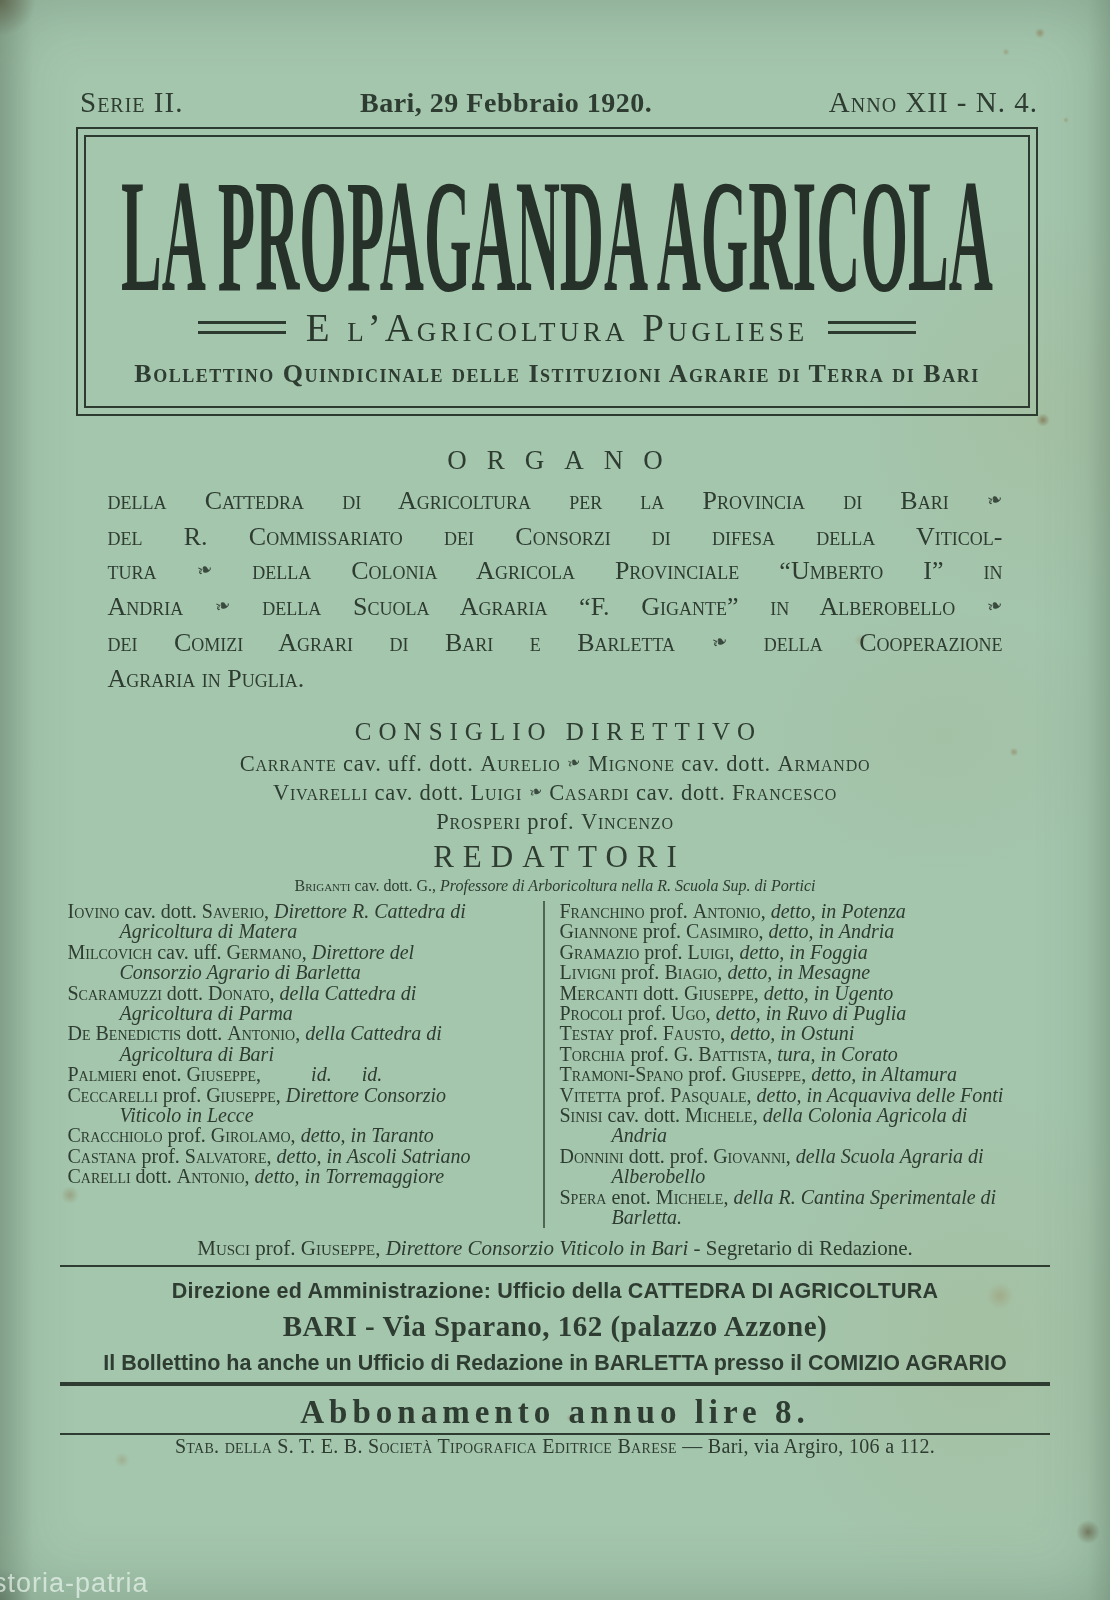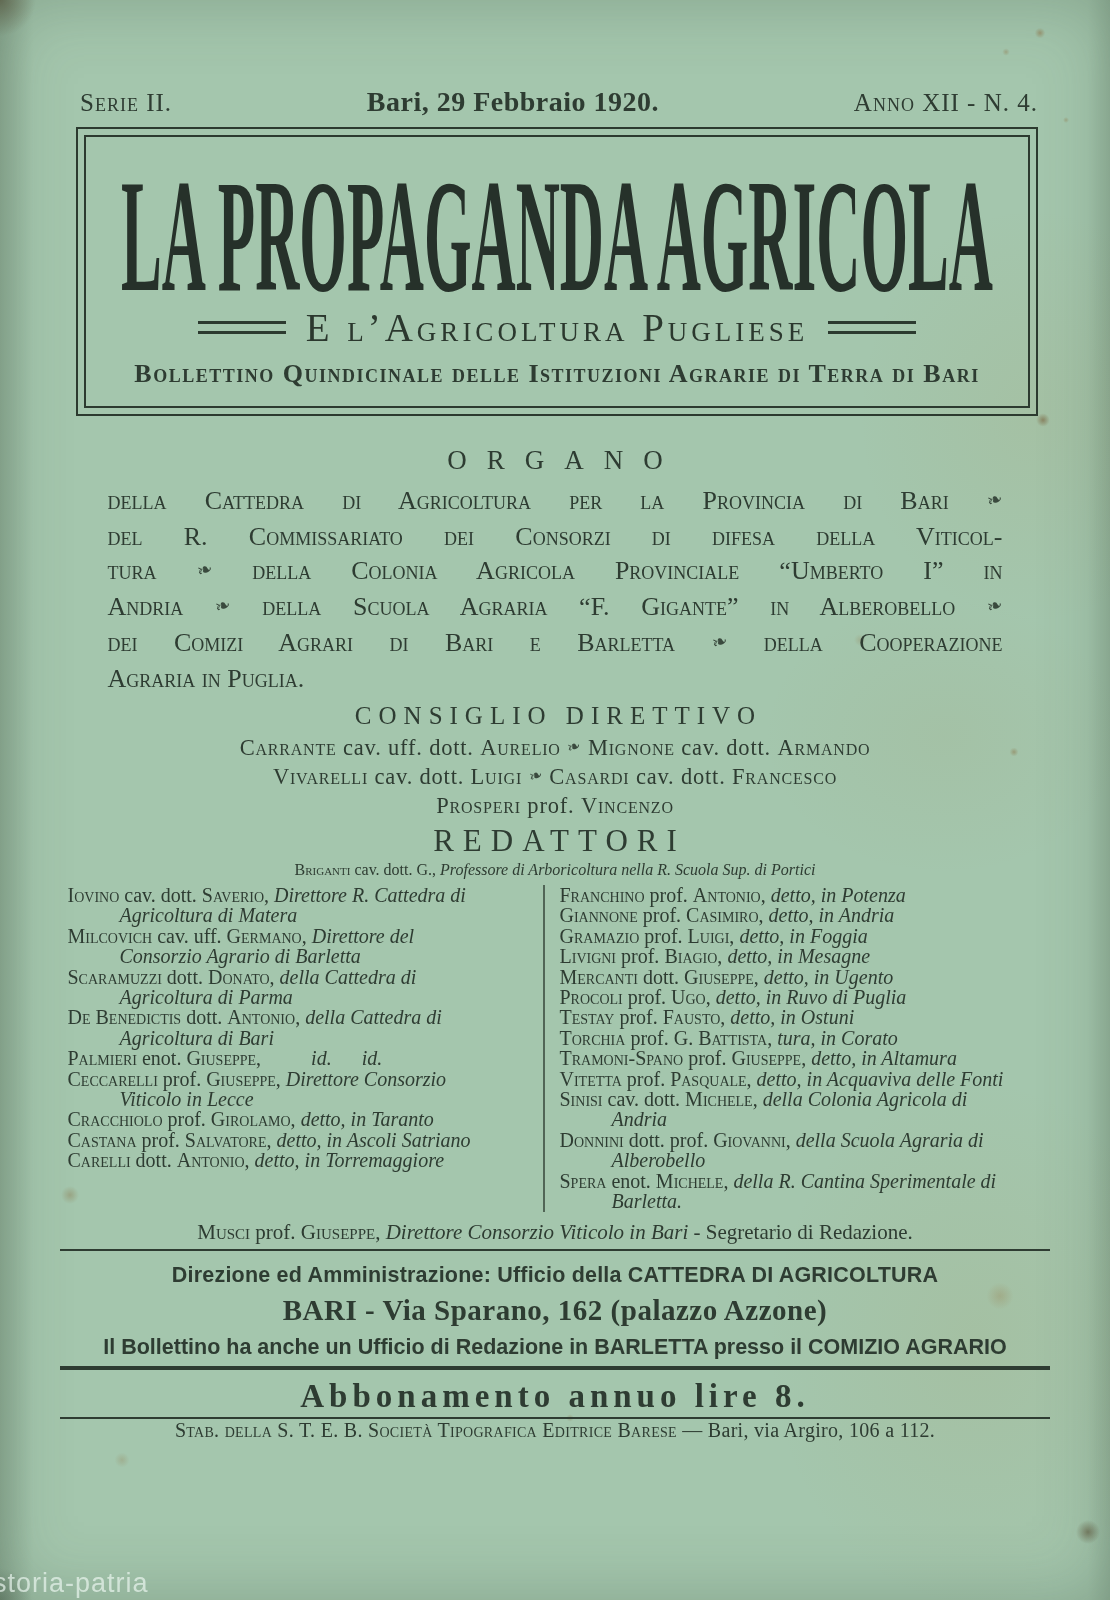--- a/index.html
+++ b/index.html
@@ -23,40 +23,40 @@
       radial-gradient(circle 5px at 570px 1418px, rgba(130,90,40,.3), transparent 75%),
       radial-gradient(ellipse 300px 380px at 88% 84%, rgba(168,138,70,.10), transparent 70%),
       radial-gradient(ellipse 250px 300px at 93% 26%, rgba(168,138,70,.09), transparent 70%),
       radial-gradient(ellipse 260px 200px at 85% 46%, rgba(160,130,70,.07), transparent 70%),
       linear-gradient(90deg, rgba(70,90,70,.22), rgba(70,90,70,0) 3%),
       linear-gradient(270deg, rgba(70,90,70,.14), rgba(70,90,70,0) 2%);
     box-shadow:inset 0 0 70px rgba(55,80,58,.30);
   }
   .masthead{position:absolute;top:86px;left:80px;right:72px;display:flex;
             justify-content:space-between;align-items:baseline;}
-  .masthead-side{font-variant:small-caps;font-size:25px;letter-spacing:1px;}
+  .masthead-side{font-variant:small-caps;font-size:29px;letter-spacing:1px;}
   .masthead-date{font-weight:bold;font-size:28px;letter-spacing:.5px;}
 
   .frame{position:absolute;top:127px;left:76px;width:958px;height:285px;
          border:2px solid #2c3a2f;}
   .frame-inner{position:absolute;inset:6px;border:2px solid #2c3a2f;
          display:flex;flex-direction:column;align-items:center;padding-top:14px;box-sizing:border-box;}
   .title-svg{display:block;}
   .subtitle-row{display:flex;align-items:center;gap:20px;margin-top:4px;}
   .double-rule{width:88px;height:7px;border-top:3px solid #2c3a2f;border-bottom:3px solid #2c3a2f;}
   .subtitle-text{font-variant:small-caps;font-size:39px;letter-spacing:4px;color:#2b382e;}
   .tagline{margin-top:9px;font-weight:bold;font-variant:small-caps;font-size:26px;letter-spacing:1.5px;}
 
   .content{position:absolute;top:430px;left:0;width:100%;}
   .h-organo{margin-top:15px;text-align:center;font-size:27px;letter-spacing:20px;text-indent:20px;}
   .organo-para{width:895px;margin:8px auto 0;font-size:26px;line-height:34px;}
   .organo-line{text-align:justify;text-align-last:justify;font-variant:small-caps;}
   .organo-line:last-child{text-align-last:left;}
 
-  .h-consiglio{margin-top:6px;text-align:center;font-size:25px;letter-spacing:7px;text-indent:7px;}
+  .h-consiglio{margin-top:22px;text-align:center;font-size:25px;letter-spacing:7px;text-indent:7px;}
   .cd-lines{margin-top:4px;text-align:center;font-size:22.5px;line-height:27px;letter-spacing:.8px;}
 
   .h-redattori{margin-top:4px;text-align:center;font-size:31px;letter-spacing:9px;text-indent:9px;}
   .lead-line{margin-top:2px;text-align:center;font-size:16px;}
 
   .columns{width:975px;margin:6px auto 0;display:flex;}
   .col-left{width:475px;padding-right:45px;box-sizing:border-box;}
   .col-right{flex:1;border-left:2px solid rgba(45,60,48,.7);padding-left:15px;padding-right:30px;box-sizing:border-box;}
   .entry{font-size:20px;line-height:20.4px;padding-left:52px;text-indent:-52px;margin-bottom:0;}
 

